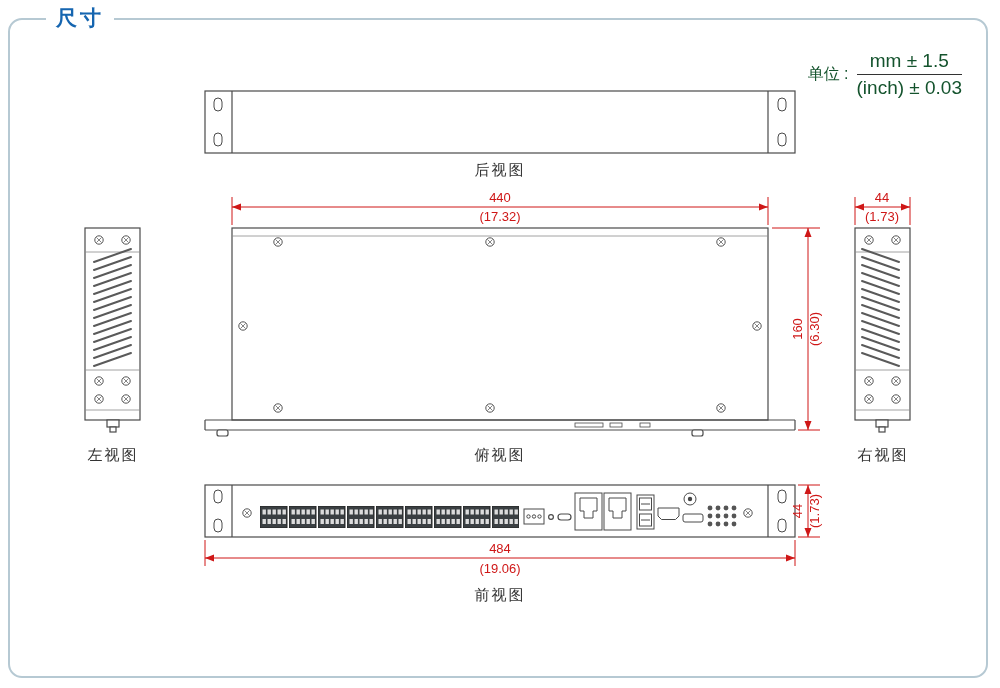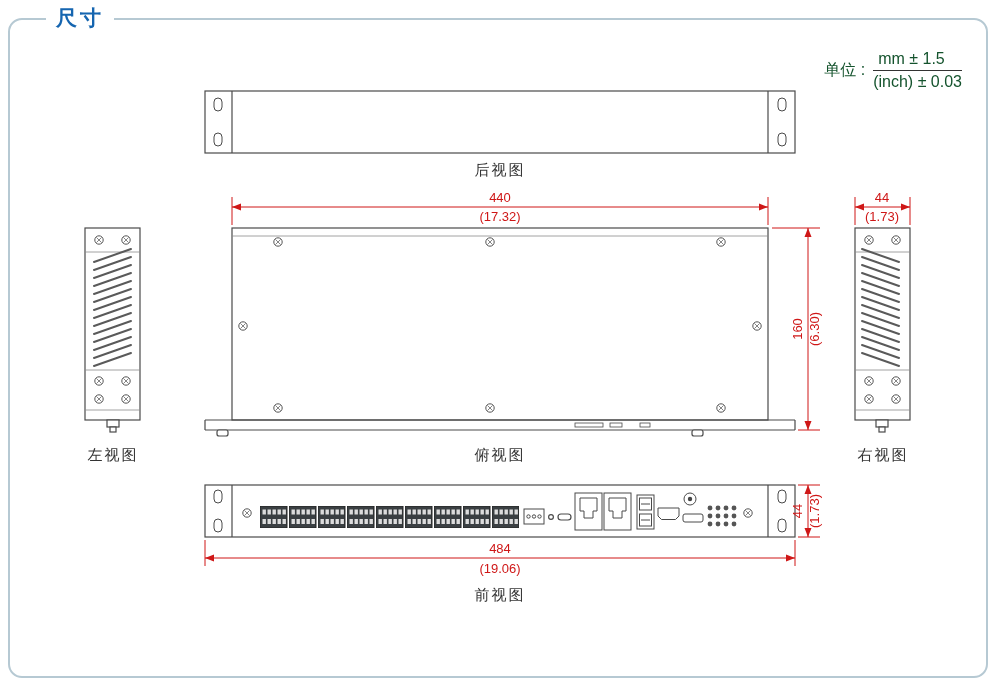--- a/index.html
+++ b/index.html
@@ -4,21 +4,21 @@
 <style>
   html,body{margin:0;padding:0;background:#fff;}
   .canvas{position:relative;width:1000px;height:688px;background:#fff;
           font-family:"Liberation Sans",sans-serif;overflow:hidden;}
   .frame{position:absolute;left:8px;top:18px;width:980px;height:660px;
          border:2px solid #b6c9d3;border-radius:14px;box-sizing:border-box;}
   .page-title{position:absolute;left:46px;top:4px;z-index:3;background:#fff;
         padding:0 10px;color:#1565b0;font-size:21px;font-weight:bold;letter-spacing:3px;}
   .unit{position:absolute;right:38px;top:50px;z-index:2;display:flex;align-items:center;
         gap:8px;color:#14532d;font-size:16px;}
-  .frac{display:flex;flex-direction:column;font-size:16px;}
+  .frac{display:flex;flex-direction:column;text-align:center;font-size:19px;}
   .frac .top{border-bottom:1.5px solid #333;padding:0 5px 2px;}
   .frac .bot{padding-top:2px;}
   svg.drawing{position:absolute;left:0;top:0;z-index:1;}
   text{font-family:"Liberation Sans",sans-serif;}
   .vlabel{fill:#333;font-size:15px;letter-spacing:2px;}
   .dimtxt{fill:#cf1717;font-size:13px;}
 </style>
 </head>
 <body>
 

